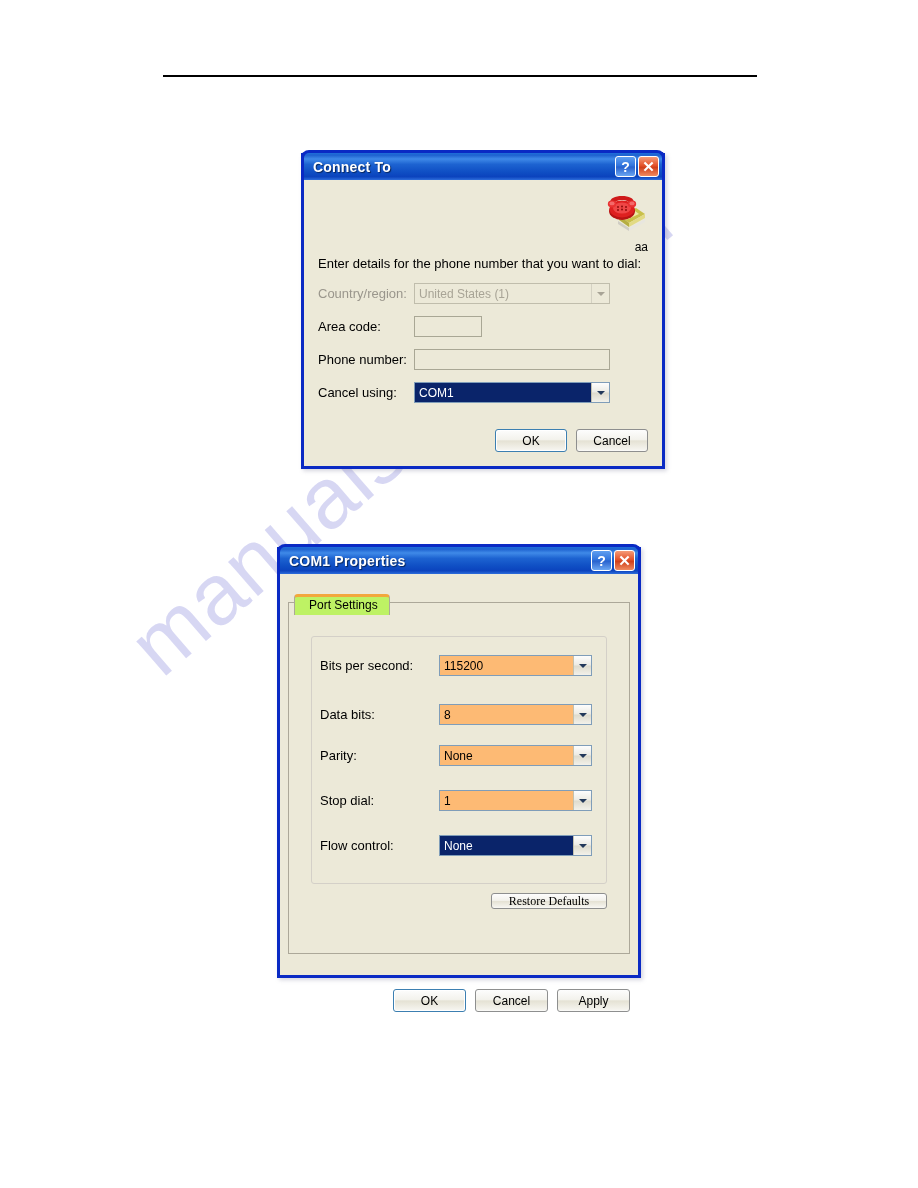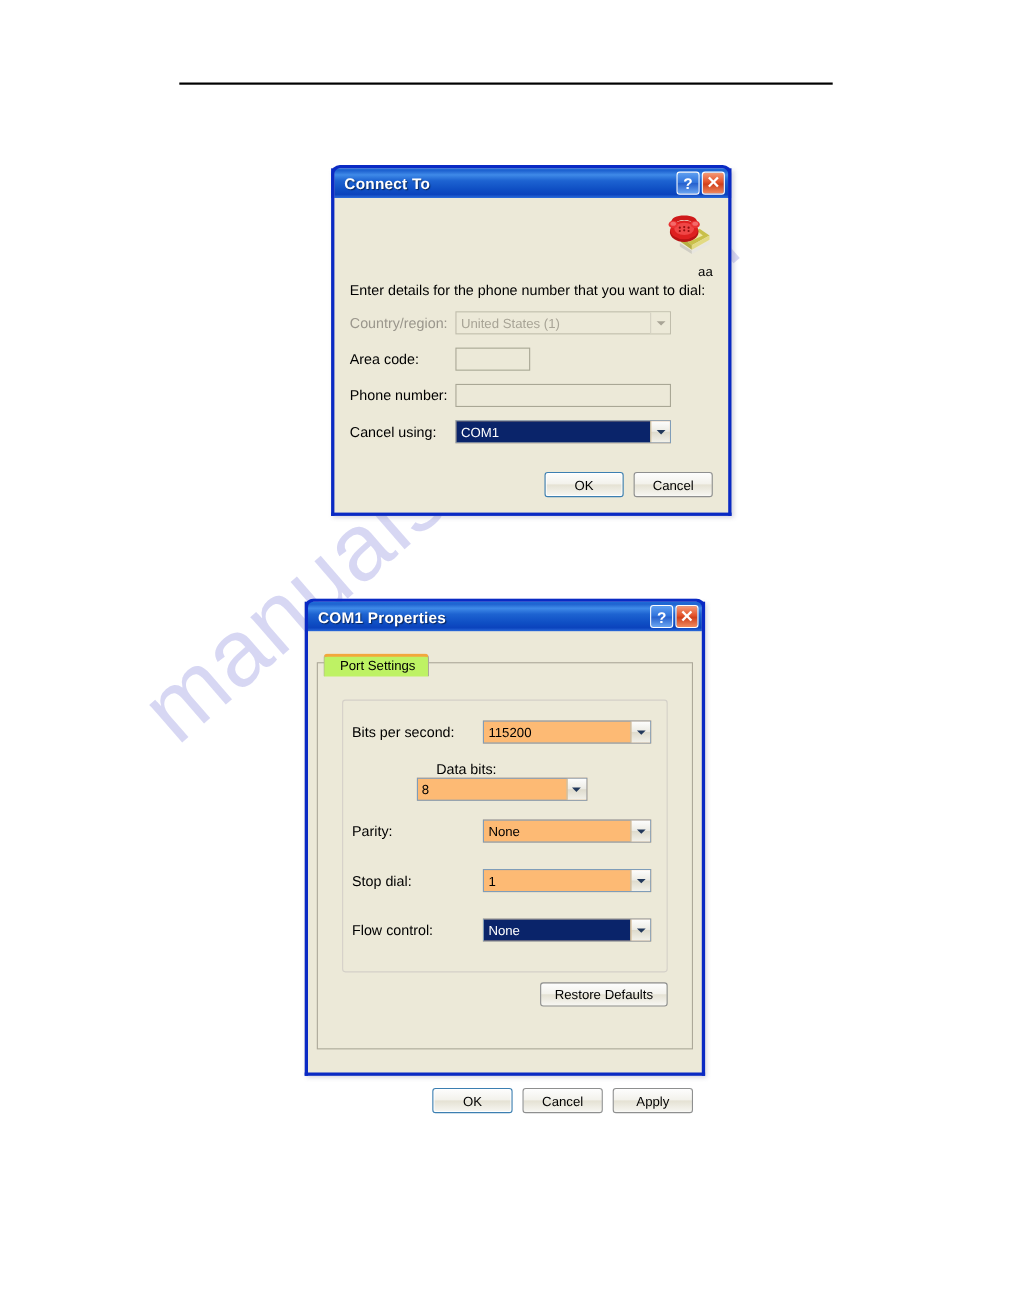--- a/index.html
+++ b/index.html
@@ -210,21 +210,21 @@
     height: 248px;
     border: 1px solid #d4d0c8;
     border-radius: 3px;
     background: transparent;
     box-sizing: border-box;
   }
   .p-row { display: flex; align-items: center; position: absolute; left: 8px; right: 14px; }
   .p-label { font-size: 13px; color: #000; width: 110px; text-align: left; padding-right: 9px; flex: none; }
 
   .restore-wrap { position: absolute; right: 22px; top: 290px; }
-  #btn-restore { min-width: 116px; height: 22px; }
+  #btn-restore { min-width: 116px; height: 16px; font-family: Liberation Serif, serif; }
 
   .bottom-btns {
     position: absolute;
     left: 8px; right: 8px; bottom: 6px;
     display: flex; justify-content: flex-end; gap: 9px;
   }
   .bottom-btns .xp-button { min-width: 73px; }
 </style>
 </head>
 <body>
@@ -335,21 +335,21 @@
       <div class="groupbox">
 
         <div class="p-row" style="top:18px;">
           <div class="p-label">Bits per second:</div>
           <div class="xp-combo" style="width:155px;">
             <div class="val">115200</div>
             <div class="arrow"></div>
           </div>
         </div>
 
-        <div class="p-row" style="top:55px;flex-direction:column;">
+        <div class="p-row" style="top:67px;">
           <div class="p-label">Data bits:</div>
           <div class="xp-combo" style="width:155px;">
             <div class="val">8</div>
             <div class="arrow"></div>
           </div>
         </div>
 
         <div class="p-row" style="top:108px;">
           <div class="p-label">Parity:</div>
           <div class="xp-combo" style="width:155px;">

